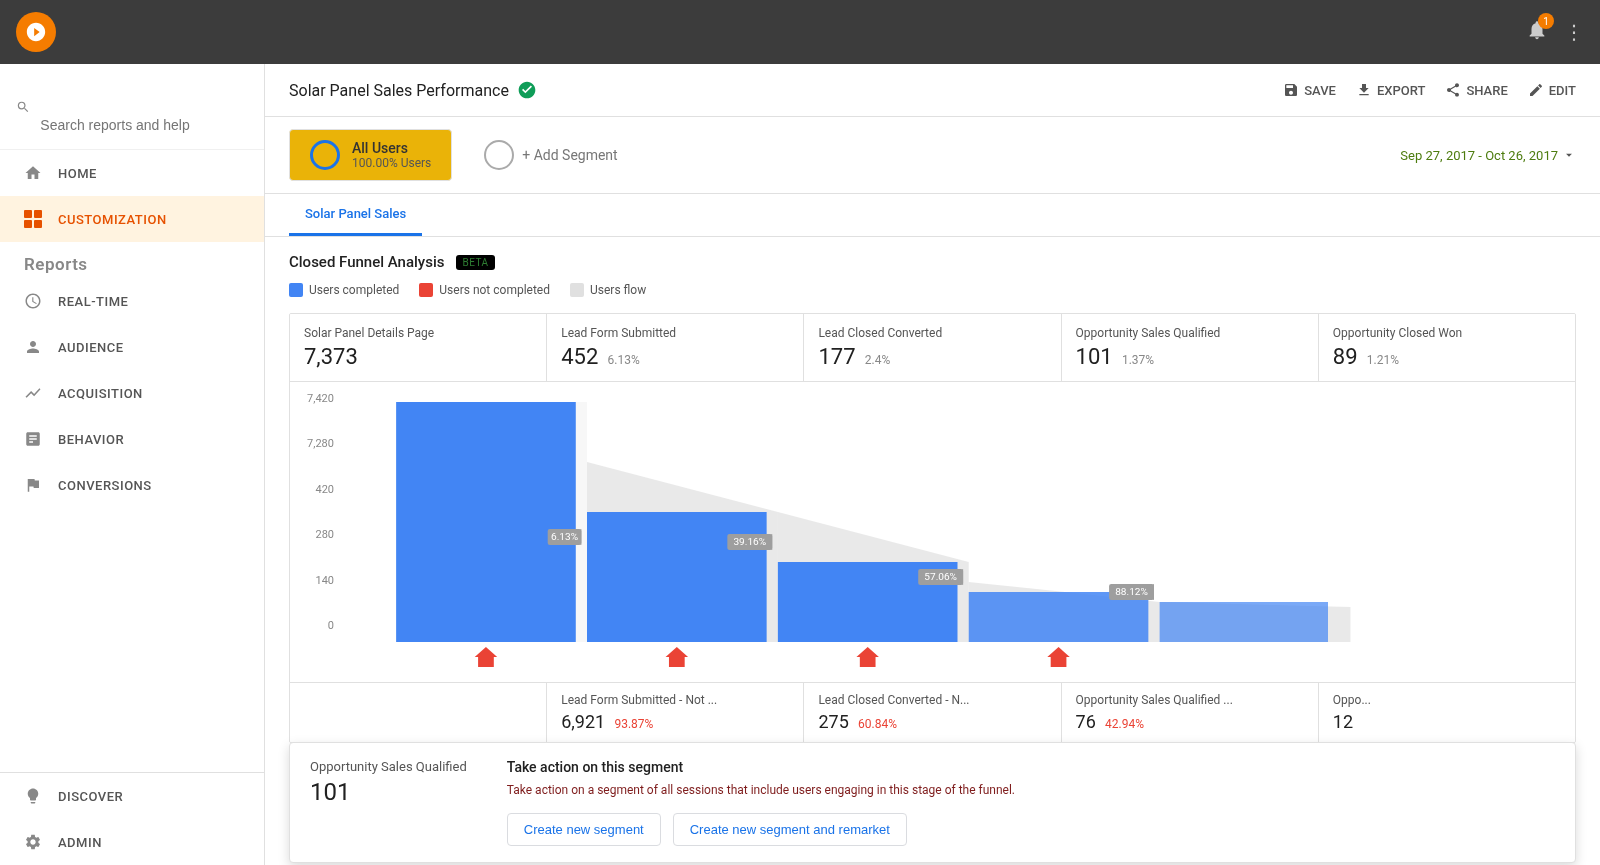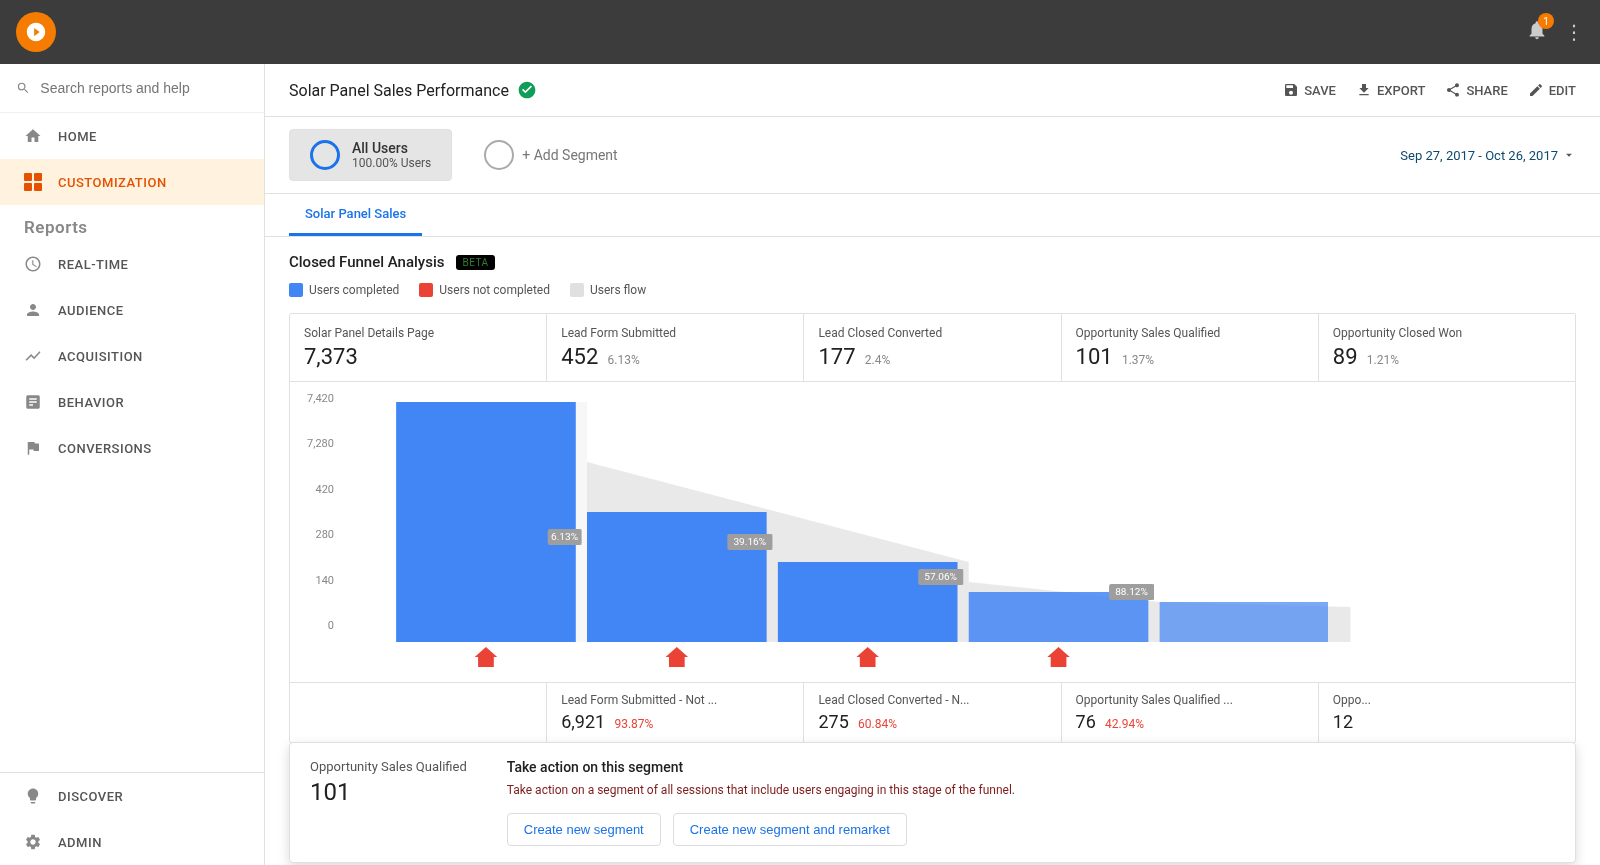--- a/index.html
+++ b/index.html
@@ -13,47 +13,47 @@
     .topbar-right { display: flex; align-items: center; gap: 16px; }
     .topbar-icon { color: #fff; font-size: 18px; cursor: pointer; position: relative; }
     .badge { position: absolute; top: -6px; right: -6px; background: #f57c00; color: #fff; border-radius: 50%; width: 16px; height: 16px; font-size: 10px; display: flex; align-items: center; justify-content: center; }
 
     
     .main-layout { display: flex; flex: 1; overflow: hidden; }
 
     
     .sidebar { width: 265px; background: #fff; border-right: 1px solid #e0e0e0; display: flex; flex-direction: column; overflow-y: auto; flex-shrink: 0; }
     .sidebar-search { padding: 16px 16px; display: flex; align-items: center; gap: 10px; border-bottom: 1px solid #f0f0f0; }
-    .sidebar-search input { border: none; outline: none; font-size: 14px; color: #555; width: 100%; background: transparent; }
+    .sidebar-search input { border: none; outline: none; font-size: 14px; color: #555; width: 100%; background: transparent; margin-top: 37px; }
 
     .sidebar-nav-item { display: flex; align-items: center; gap: 16px; padding: 14px 24px; cursor: pointer; color: #555; font-size: 13px; font-weight: 500; letter-spacing: 0.5px; }
     .sidebar-nav-item.active { color: #e65100; background: #fff3e0; }
 
     .sidebar-section-label { padding: 12px 24px 4px; font-size: 17px; color: #888; font-weight: 600; letter-spacing: 0.5px; }
 
     .sidebar-bottom { margin-top: auto; border-top: 1px solid #e0e0e0; }
 
     
     .content { flex: 1; display: flex; flex-direction: column; overflow: hidden; background: #fff; }
 
     
     .content-header { padding: 16px 24px; border-bottom: 1px solid #e0e0e0; display: flex; align-items: center; justify-content: space-between; background: #fff; flex-shrink: 0; }
     .content-title { font-size: 16px; font-weight: 400; color: #212121; display: flex; align-items: center; gap: 8px; }
     .header-actions { display: flex; align-items: center; gap: 20px; }
     .header-action-btn { display: flex; align-items: center; gap: 5px; color: #555; font-size: 13px; cursor: pointer; font-weight: 500; }
 
     
     .segment-bar { padding: 12px 24px; border-bottom: 1px solid #e0e0e0; display: flex; align-items: center; justify-content: space-between; background: #fff; flex-shrink: 0; }
-    .segment-item { display: flex; align-items: center; gap: 12px; background: #e5e5e5; border: 1px solid #e0e0e0; border-radius: 4px; padding: 10px 20px; cursor: pointer; }
+    .segment-item { display: flex; align-items: center; gap: 12px; background: #eab308; border: 1px solid #e0e0e0; border-radius: 4px; padding: 10px 20px; cursor: pointer; }
     .segment-circle { width: 30px; height: 30px; border-radius: 50%; border: 3px solid #1a73e8; background: transparent; }
     .segment-circle.add { border: 2px solid #aaa; }
     .segment-info { }
     .segment-name { font-size: 14px; font-weight: 500; color: #333; }
     .segment-sub { font-size: 12px; color: #555; }
-    .date-range { font-size: 13px; color: #0c4a6e; display: flex; align-items: center; gap: 4px; cursor: pointer; }
+    .date-range { font-size: 13px; color: #4d7c0f; display: flex; align-items: center; gap: 4px; cursor: pointer; }
     .add-segment { display: flex; align-items: center; gap: 8px; color: #777; font-size: 14px; padding: 10px 20px; cursor: pointer; }
 
     
     .tab-bar { padding: 0 24px; border-bottom: 1px solid #e0e0e0; background: #fff; flex-shrink: 0; }
     .tab { display: inline-block; padding: 12px 16px; font-size: 13px; font-weight: 500; color: #555; cursor: pointer; border-bottom: 3px solid transparent; margin-right: 4px; }
     .tab.active { color: #1a73e8; border-bottom: 3px solid #1a73e8; }
 
     
     .report-area { flex: 1; overflow-y: auto; padding: 16px 24px; background: #fff; }
 

